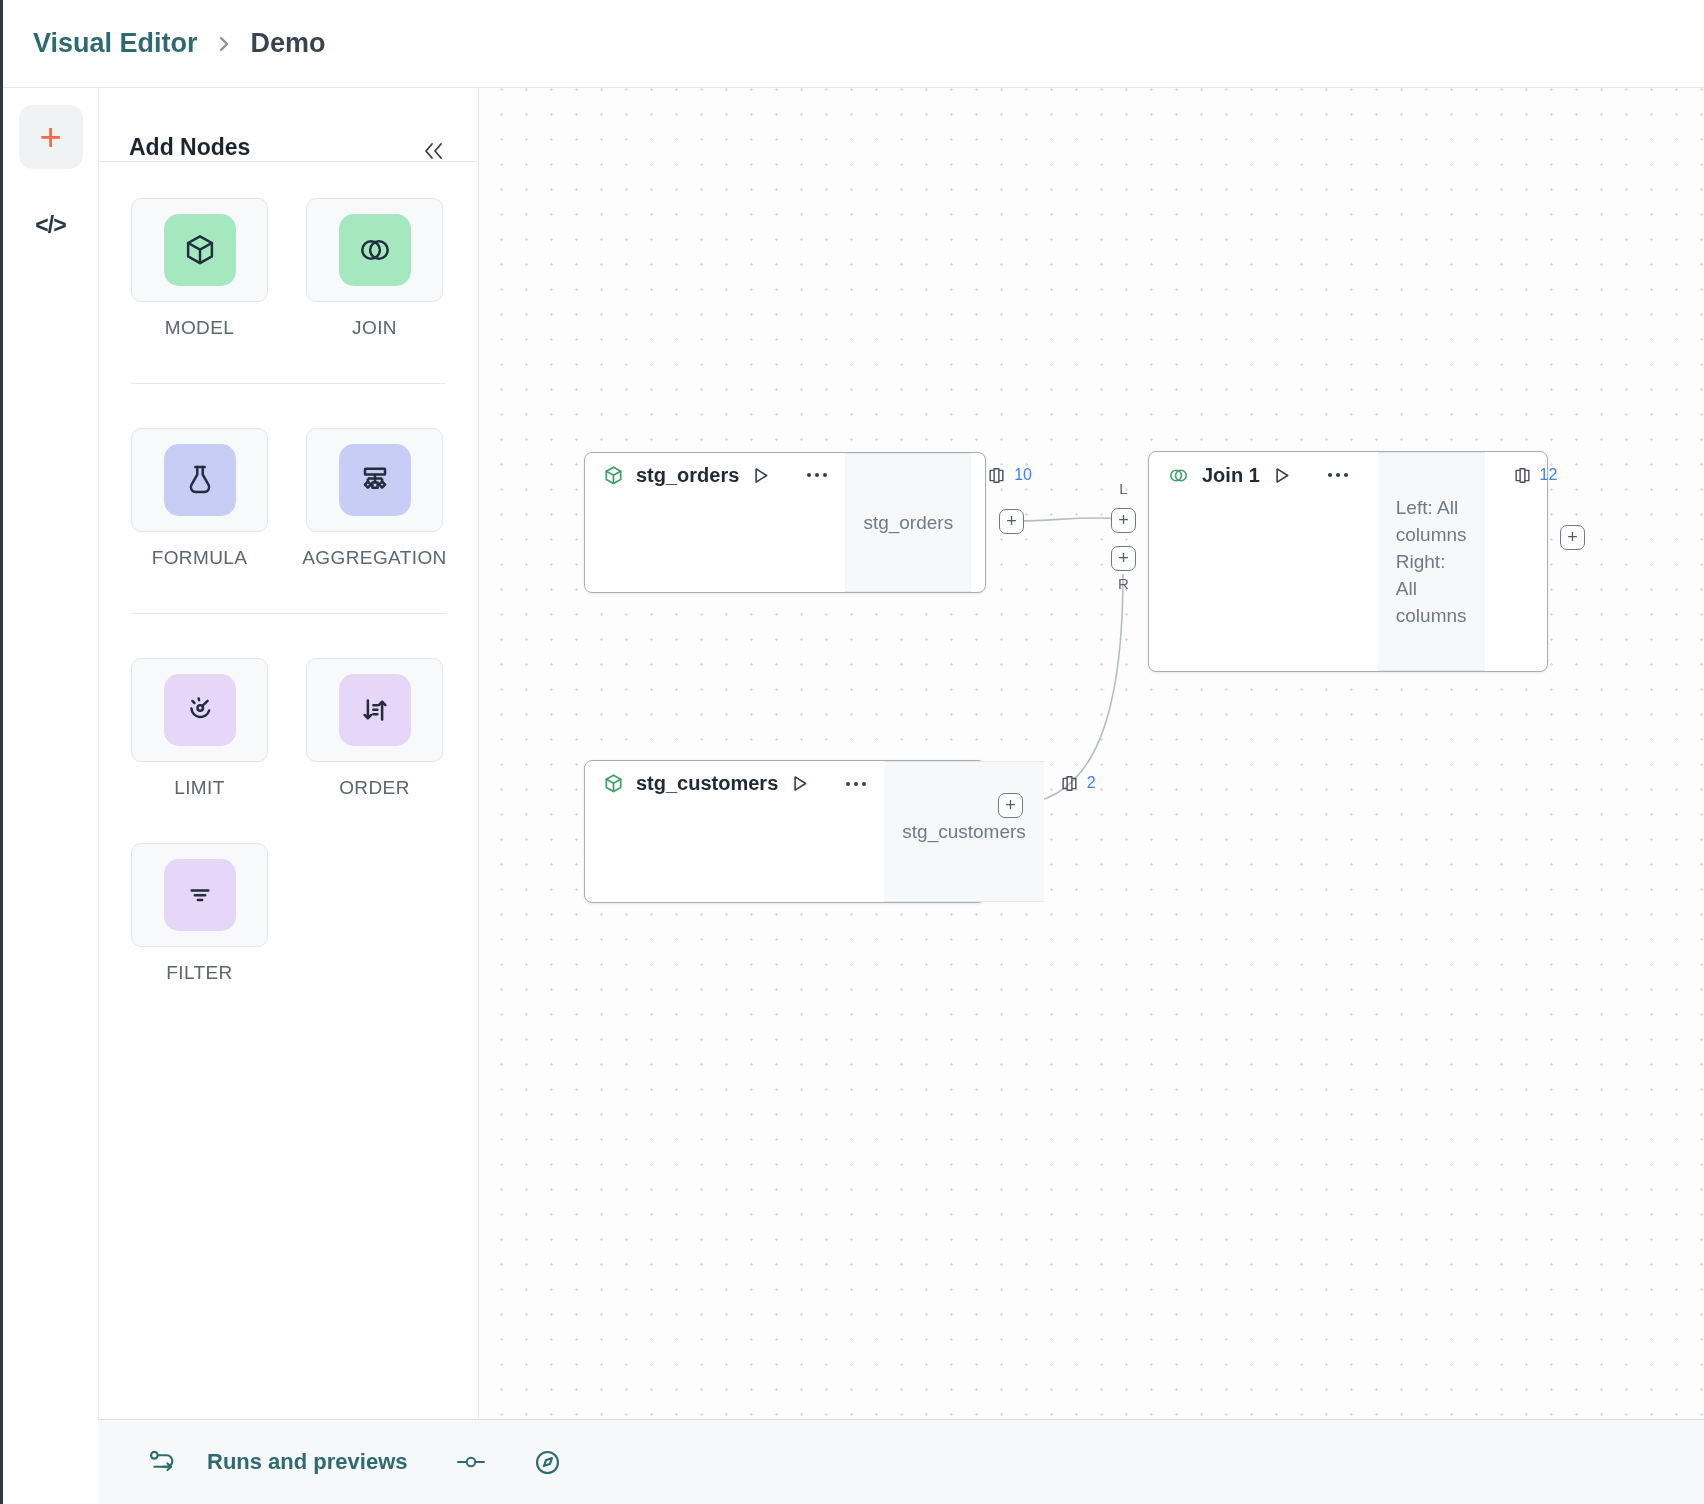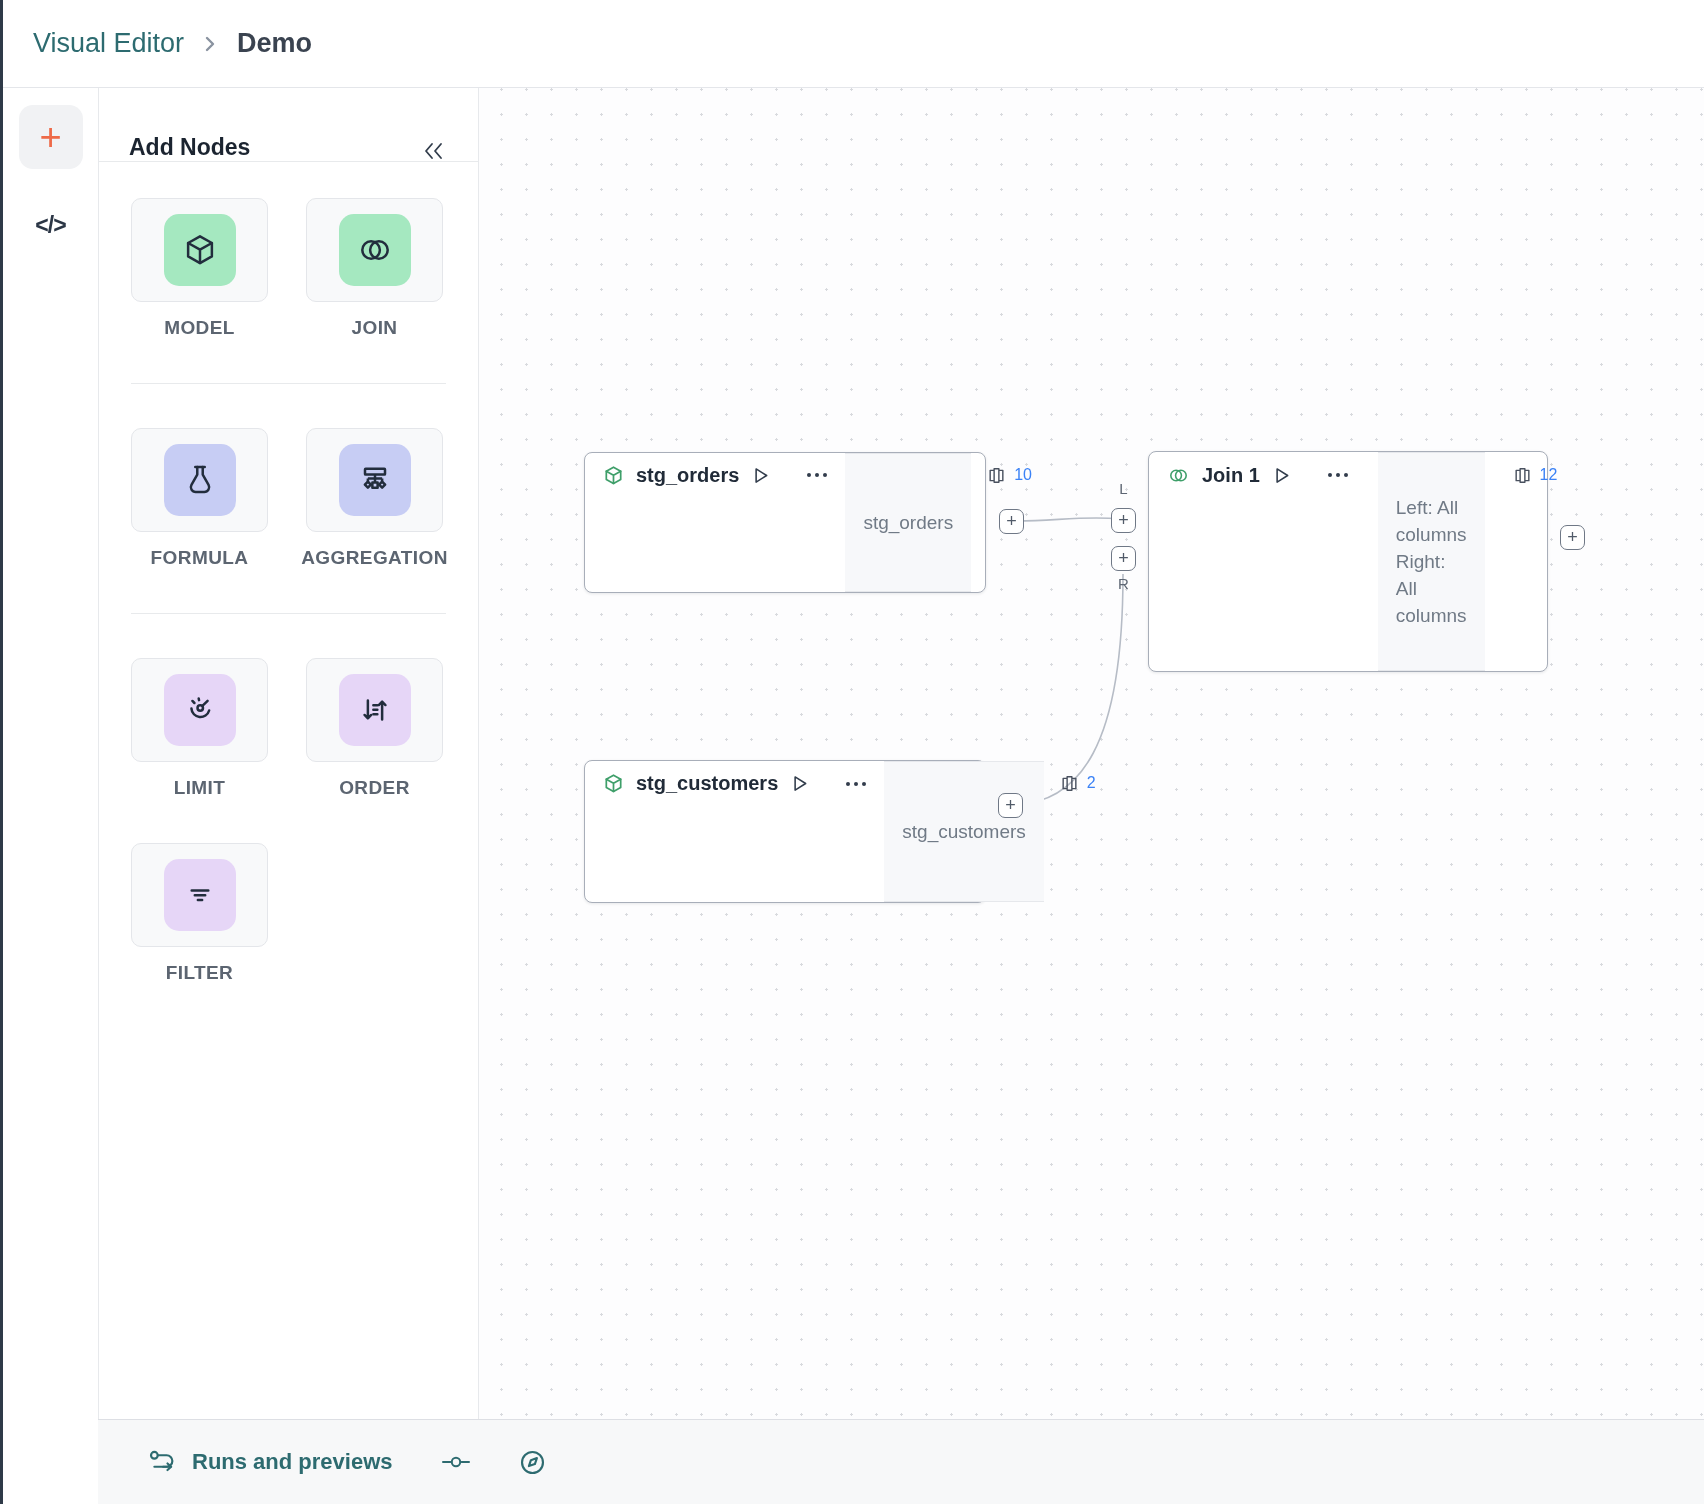--- a/index.html
+++ b/index.html
@@ -6,42 +6,42 @@
   html,body { width:1704px; height:1504px; }
   body {
     font-family:"Liberation Sans","DejaVu Sans",sans-serif;
     background:#ffffff; color:#212b38; overflow:hidden; position:relative;
   }
   .left-edge { position:absolute; left:0; top:0; width:3px; height:1504px; background:#2f3a48; z-index:10; }
 
   
   .topbar { position:absolute; left:3px; top:0; width:1701px; height:88px; background:#fff;
     border-bottom:1px solid #e4e6ea; display:flex; align-items:center; padding-left:30px; z-index:5; }
-  .crumb-primary { color:#2d6b70; font-size:27px; font-weight:400; }
+  .crumb-primary { color:#2d6b70; font-size:27px; font-weight:700; }
   .crumb-sep { margin:0 20px; display:flex; align-items:center; }
   .crumb-current { color:#3a4350; font-size:27px; font-weight:700; }
 
   
   .rail { position:absolute; left:3px; top:88px; width:95px; height:1416px; background:#fff; z-index:4;
     display:flex; flex-direction:column; align-items:center; }
   .rail-add { margin-top:17px; width:64px; height:64px; border-radius:14px; background:#f1f2f4;
     display:flex; align-items:center; justify-content:center; color:#ee6a48; font-size:38px; font-weight:400; cursor:pointer; }
   .rail-code { margin-top:43px; color:#2b3645; font-size:23px; font-weight:700; letter-spacing:-1px; cursor:pointer; }
 
   
   .panel { position:absolute; left:98px; top:88px; width:380px; height:1331px; background:#fff;
     border-left:1px solid #e7e9ec; z-index:3; }
   .panel-header { height:74px; border-bottom:1px solid #e8eaec; display:flex; align-items:flex-end;
     justify-content:space-between; padding:0 32px 0 30px; }
   .panel-title { font-size:23px; font-weight:700; color:#1b2430; }
   .collapse-btn { cursor:pointer; display:flex; align-items:center; }
   .panel-body { padding:36px 32px 0 32px; }
   .tile-group { display:flex; flex-wrap:wrap; column-gap:38px; row-gap:44px; }
   .group-divider { border:none; border-top:1px solid #e8eaec; margin:44px 0; }
-  .node-card { width:137px; display:flex; flex-direction:column; align-items:center; cursor:grab;font-weight:bold; }
+  .node-card { width:137px; display:flex; flex-direction:column; align-items:center; cursor:grab; }
   .tile { width:137px; height:104px; background:#f8f9fa; border:1.5px solid #e4e6ea; border-radius:10px;
     display:flex; align-items:center; justify-content:center; }
   .tile-inner { width:72px; height:72px; border-radius:15px; display:flex; align-items:center; justify-content:center; }
   .tint-green  { background:#a5e8c0; }
   .tint-blue   { background:#c7cdf4; }
   .tint-purple { background:#e6d6f7; }
   .node-card-label { margin-top:15px; font-size:19px; color:#5c6571; letter-spacing:.4px; }
 
   
   .canvas { position:absolute; left:478px; top:88px; width:1226px; height:1333px;
@@ -70,21 +70,21 @@
   #node-join1         .node-header { height:46px; } #node-join1 .node-footer { height:46px; }
 
   .port { position:absolute; width:25px; height:25px; background:#fff; border:1.4px solid #6f7886;
     border-radius:7px; color:#515b69; font-size:18px; line-height:1; display:flex; align-items:center;
     justify-content:center; z-index:3; cursor:pointer; padding-bottom:2px; }
   .port-label { position:absolute; width:25px; text-align:center; font-size:15px; color:#5d6673; z-index:3; }
 
   
   .statusbar { position:absolute; left:98px; top:1419px; width:1606px; height:85px; background:#f7f8f9;
     border-top:1px solid #dddfe4; display:flex; align-items:center; padding-left:49px; z-index:6; }
-  .runs-btn { display:flex; align-items:center; gap:14px; color:#2d6b70; cursor:pointer; }
+  .runs-btn { display:flex; align-items:center; gap:29px; color:#2d6b70; cursor:pointer; }
   .runs-label { font-size:22px; font-weight:600; color:#2d6b70; }
   .sb-icon { margin-left:48px; display:flex; align-items:center; cursor:pointer; }
   svg { display:block; }
 </style>
 </head>
 <body>
 
 <div class="left-edge"></div>
 
 <div class="topbar">

